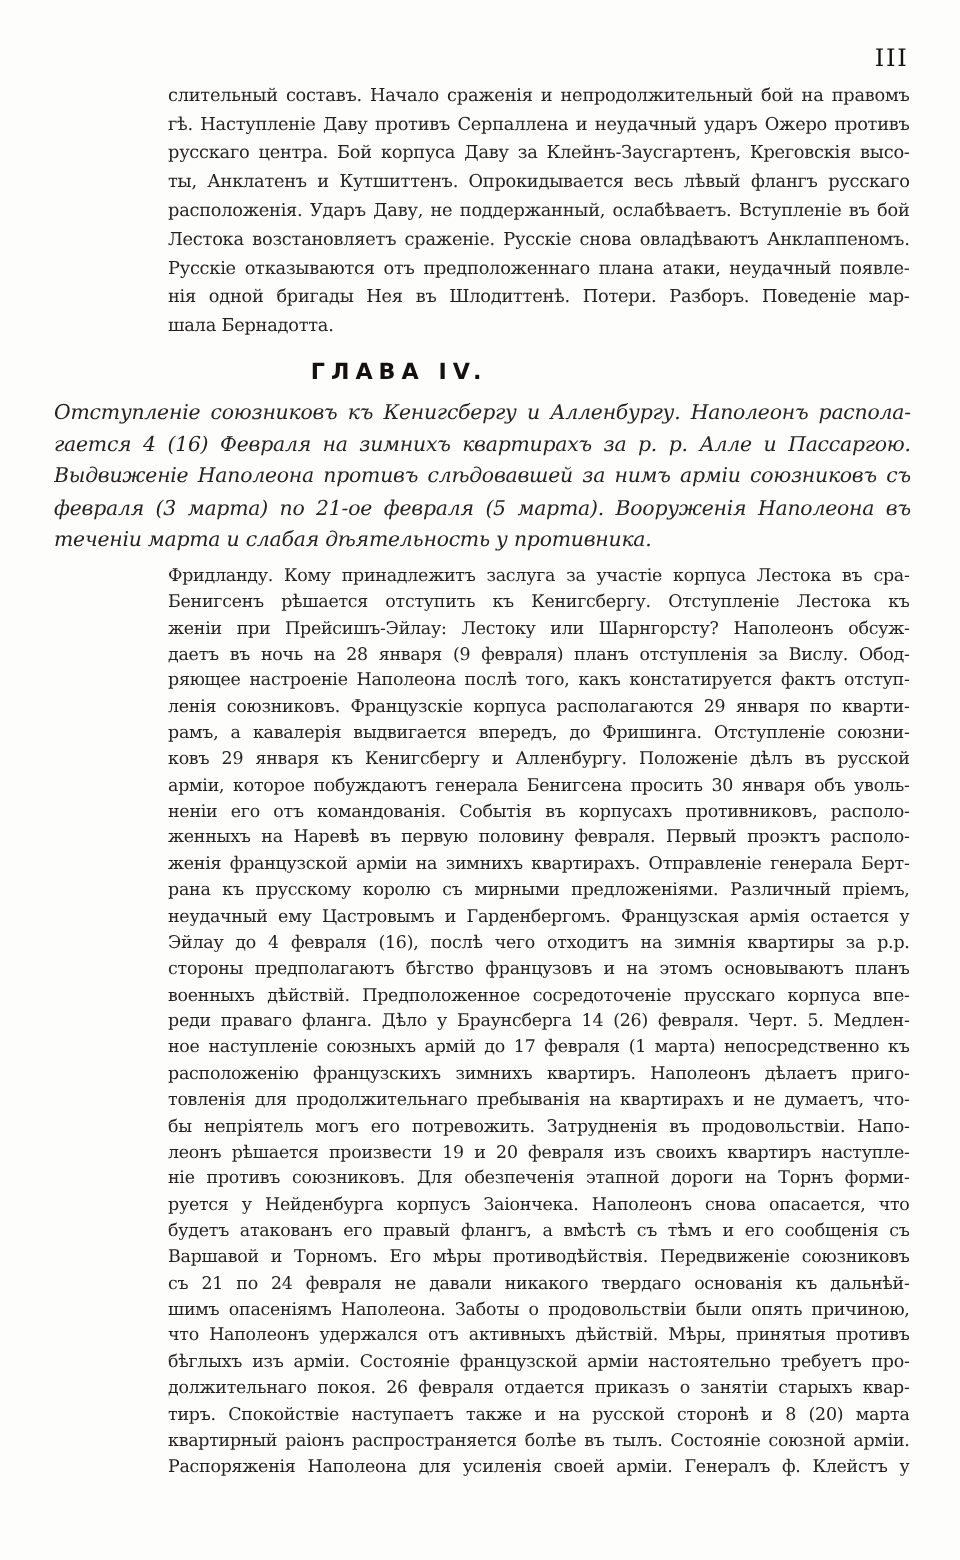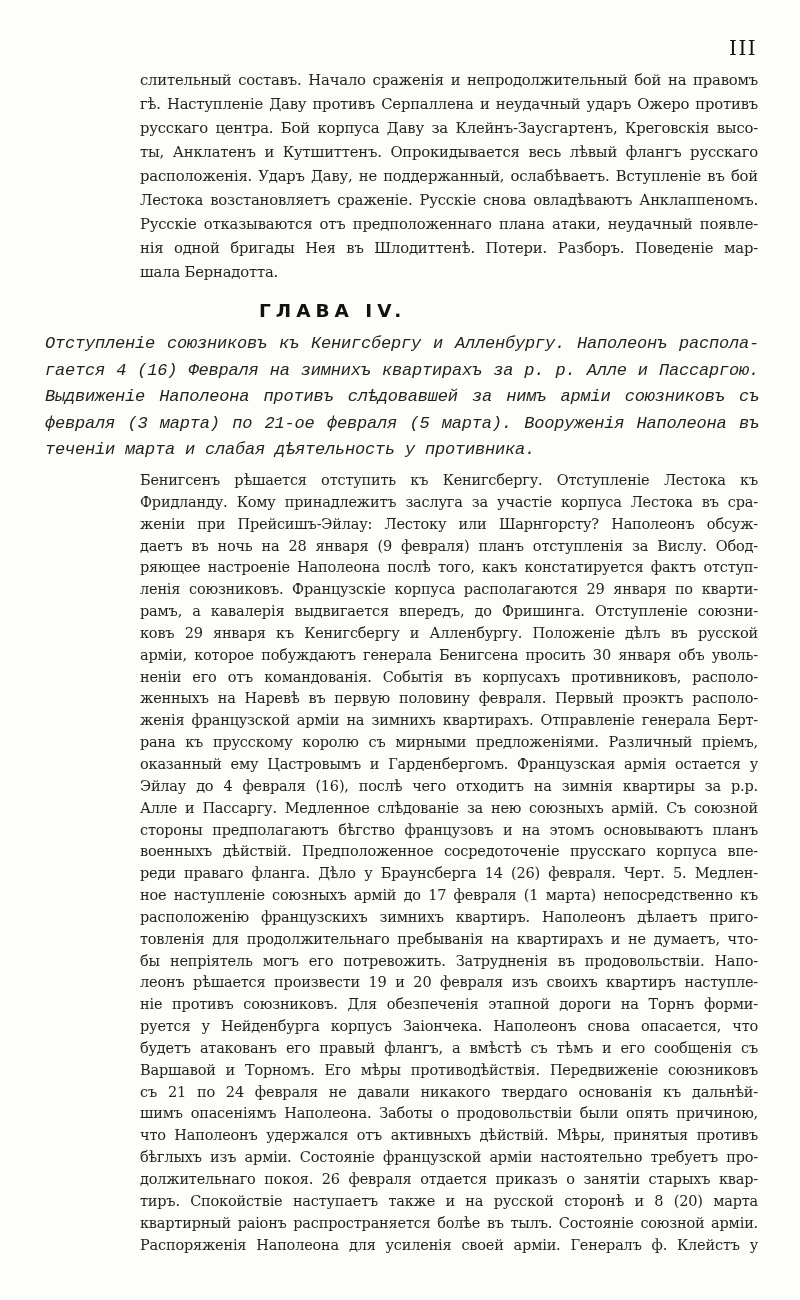--- a/index.html
+++ b/index.html
@@ -37,21 +37,21 @@
   }
   .summary .line{height:24px;}
   .heading{
     position:absolute;left:247px;top:288px;margin:12px;
     font-family:"DejaVu Sans", sans-serif;
     font-weight:bold;font-size:18.5px;letter-spacing:5px;
     color:var(--ink-dark);
   }
   .argument{
     position:absolute;left:45px;top:331px;width:714px;
-    font-size:17px;font-style:italic;line-height:26.6px;font-family:Liberation Mono, monospace;
+    font-size:17px;font-style:italic;line-height:26.6px;
   }
   .argument .line{height:26.6px;}
   .bodytext{
     position:absolute;left:140px;top:470px;width:618px;
     font-size:14.5px;line-height:21.85px;
   }
   .bodytext .line{height:21.85px;}
 </style>
 </head>
 <body>
@@ -75,36 +75,35 @@
 
   <div class="block argument">
       <div class="line">Отступленіе союзниковъ къ Кенигсбергу и Алленбургу. Наполеонъ распола-</div>
       <div class="line">гается 4 (16) Февраля на зимнихъ квартирахъ за р. р. Алле и Пассаргою.</div>
       <div class="line">Выдвиженіе Наполеона противъ слѣдовавшей за нимъ арміи союзниковъ съ 19-го</div>
       <div class="line">февраля (3 марта) по 21-ое февраля (5 марта). Вооруженія Наполеона въ</div>
       <div class="line line-end">теченіи марта и слабая дѣятельность у противника.</div>
     </div>
 
   <div class="block bodytext">
+      <div class="line">Фридланду. Кому принадлежитъ заслуга за участіе корпуса Лестока въ сра-</div>
       <div class="line">Бенигсенъ рѣшается отступить къ Кенигсбергу. Отступленіе Лестока къ</div>
-      <div class="line">Фридланду. Кому принадлежитъ заслуга за участіе корпуса Лестока въ сра-</div>
       <div class="line">женіи при Прейсишъ-Эйлау: Лестоку или Шарнгорсту? Наполеонъ обсуж-</div>
       <div class="line">даетъ въ ночь на 28 января (9 февраля) планъ отступленія за Вислу. Обод-</div>
       <div class="line">ряющее настроеніе Наполеона послѣ того, какъ констатируется фактъ отступ-</div>
       <div class="line">ленія союзниковъ. Французскіе корпуса располагаются 29 января по кварти-</div>
       <div class="line">рамъ, а кавалерія выдвигается впередъ, до Фришинга. Отступленіе союзни-</div>
       <div class="line">ковъ 29 января къ Кенигсбергу и Алленбургу. Положеніе дѣлъ въ русской</div>
       <div class="line">арміи, которое побуждаютъ генерала Бенигсена просить 30 января объ уволь-</div>
       <div class="line">неніи его отъ командованія. Событія въ корпусахъ противниковъ, располо-</div>
       <div class="line">женныхъ на Наревѣ въ первую половину февраля. Первый проэктъ располо-</div>
       <div class="line">женія французской арміи на зимнихъ квартирахъ. Отправленіе генерала Берт-</div>
       <div class="line">рана къ прусскому королю съ мирными предложеніями. Различный пріемъ,</div>
-      <div class="line">оказанный ему Цастровымъ и Гарденбергомъ. Французская армія остается у</div>
+      <div class="line">неудачный ему Цастровымъ и Гарденбергомъ. Французская армія остается у</div>
       <div class="line">Эйлау до 4 февраля (16), послѣ чего отходитъ на зимнія квартиры за р.р.</div>
-      <div class="line">Алле и Пассаргу. Медленное слѣдованіе за нею союзныхъ армій. Съ союзной</div>
       <div class="line">стороны предполагаютъ бѣгство французовъ и на этомъ основываютъ планъ</div>
       <div class="line">военныхъ дѣйствій. Предположенное сосредоточеніе прусскаго корпуса впе-</div>
       <div class="line">реди праваго фланга. Дѣло у Браунсберга 14 (26) февраля. Черт. 5. Медлен-</div>
       <div class="line">ное наступленіе союзныхъ армій до 17 февраля (1 марта) непосредственно къ</div>
       <div class="line">расположенію французскихъ зимнихъ квартиръ. Наполеонъ дѣлаетъ приго-</div>
       <div class="line">товленія для продолжительнаго пребыванія на квартирахъ и не думаетъ, что-</div>
       <div class="line">бы непріятель могъ его потревожить. Затрудненія въ продовольствіи. Напо-</div>
       <div class="line">леонъ рѣшается произвести 19 и 20 февраля изъ своихъ квартиръ наступле-</div>
       <div class="line">ніе противъ союзниковъ. Для обезпеченія этапной дороги на Торнъ форми-</div>
       <div class="line">руется у Нейденбурга корпусъ Заіончека. Наполеонъ снова опасается, что</div>

